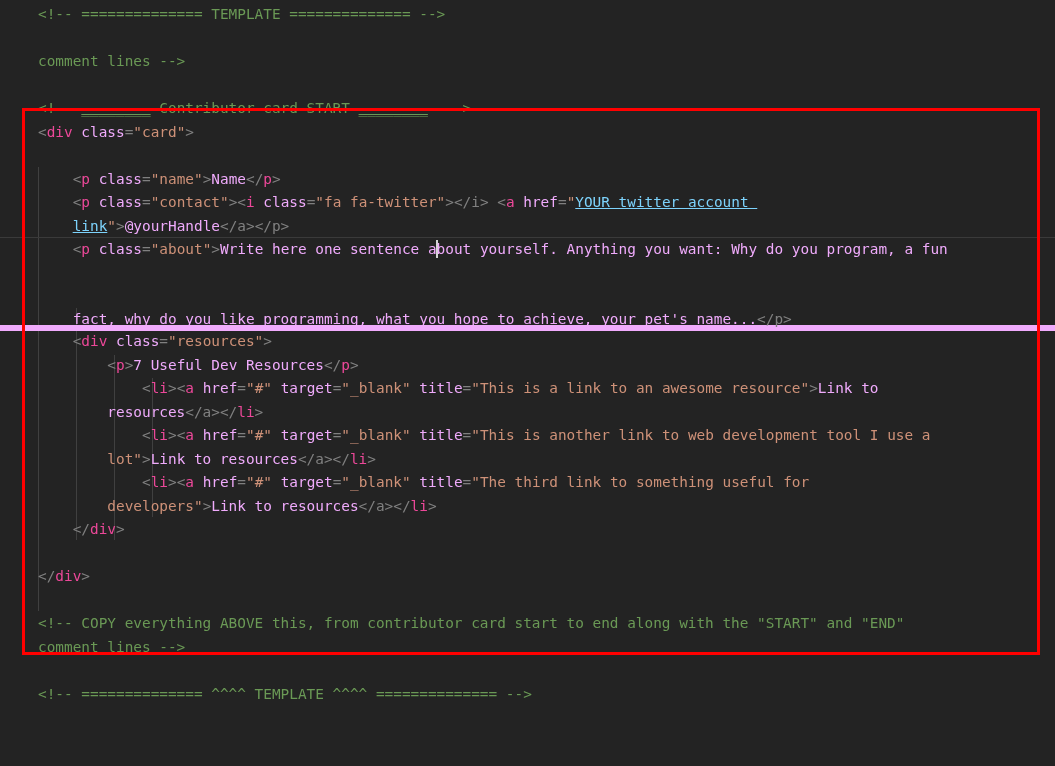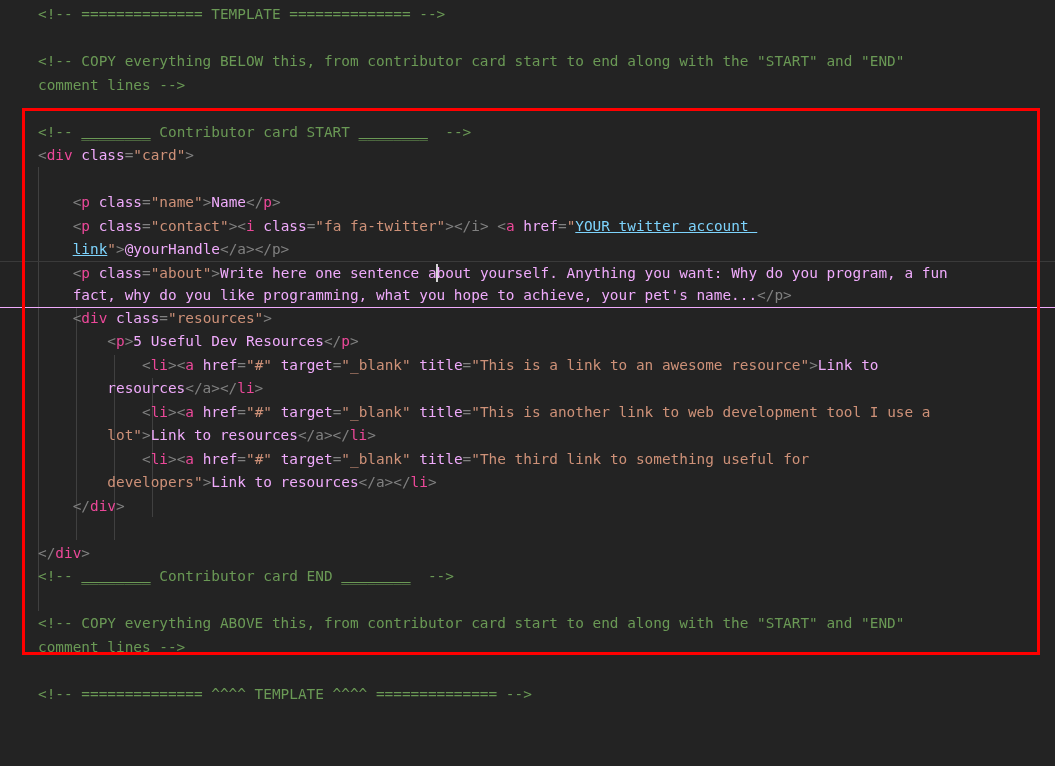--- a/index.html
+++ b/index.html
@@ -39,22 +39,23 @@
     position: relative;
     height: 23.5px;
     line-height: 23.5px;
     white-space: pre;
     padding-left: 38px;
     box-sizing: border-box;
   }
   .line.current-mid {
     border-left: none;
     border-right: none;
-    border-bottom: 1px solid #f0abfc;
+    border-bottom: 6px solid #f0abfc;
     margin-bottom: -1px;
+    margin-top: 47px;
   }
   .line.current-top-only {
     border-top: 1px solid #3a3a3a;
     margin-top: -1px;
   }
 
   
   .cmt   { color: #6a9955; }
   .punc  { color: #808080; }
   .tag   { color: #ec4899; }
@@ -105,61 +106,59 @@
   <div class="guide" style="left:76px; top:308px; height:232px;"></div>
   <div class="guide" style="left:114px; top:355px; height:185px;"></div>
   <div class="guide" style="left:152px; top:378px; height:139px;"></div>
 
   <div class="code-area">
 
     <div class="line"><span class="cmt">&lt;!-- ============== TEMPLATE ============== --&gt;</span></div>
 
     <div class="line"></div>
 
-    <div class="line"><span class="cmt">&lt;!-- COPY everything BELOW this, from contributor card start to end along with the "START" and "END"</span></div>
     <div class="line"><span class="cmt">comment lines --&gt;</span></div>
 
     <div class="line"></div>
 
     <div class="line"><span class="cmt">&lt;!-- </span><span class="cmtlnk">________</span><span class="cmt"> Contributor card START </span><span class="cmtlnk">________</span><span class="cmt">  --&gt;</span></div>
 
     <div class="line"><span class="punc">&lt;</span><span class="tag">div</span><span class="attr"> class</span><span class="punc">=</span><span class="str">"card"</span><span class="punc">&gt;</span></div>
 
     <div class="line"></div>
 
     <div class="line"><span>    </span><span class="punc">&lt;</span><span class="tag">p</span><span class="attr"> class</span><span class="punc">=</span><span class="str">"name"</span><span class="punc">&gt;</span><span class="txt">Name</span><span class="punc">&lt;/</span><span class="tag">p</span><span class="punc">&gt;</span></div>
 
     <div class="line"><span>    </span><span class="punc">&lt;</span><span class="tag">p</span><span class="attr"> class</span><span class="punc">=</span><span class="str">"contact"</span><span class="punc">&gt;</span><span class="punc">&lt;</span><span class="tag">i</span><span class="attr"> class</span><span class="punc">=</span><span class="str">"fa fa-twitter"</span><span class="punc">&gt;</span><span class="punc">&lt;/i&gt;</span><span class="txt"> </span><span class="punc">&lt;</span><span class="tag">a</span><span class="attr"> href</span><span class="punc">=</span><span class="str">"</span><span class="lnk">YOUR twitter account </span></div>
     <div class="line"><span>    </span><span class="lnk">link</span><span class="str">"</span><span class="punc">&gt;</span><span class="txt">@yourHandle</span><span class="punc">&lt;/a&gt;</span><span class="punc">&lt;/p&gt;</span></div>
 
     <div class="line current-top-only"><span>    </span><span class="punc">&lt;</span><span class="tag">p</span><span class="attr"> class</span><span class="punc">=</span><span class="str">"about"</span><span class="punc">&gt;</span><span class="txt">Write here one sentence a</span><span class="caret"></span><span class="txt">bout yourself. Anything you want: Why do you program, a fun</span></div>
     <div class="line current-mid"><span>    </span><span class="txt">fact, why do you like programming, what you hope to achieve, your pet's name...</span><span class="punc">&lt;/p&gt;</span></div>
 
     <div class="line"><span>    </span><span class="punc">&lt;</span><span class="tag">div</span><span class="attr"> class</span><span class="punc">=</span><span class="str">"resources"</span><span class="punc">&gt;</span></div>
 
-    <div class="line"><span>        </span><span class="punc">&lt;</span><span class="tag">p</span><span class="punc">&gt;</span><span class="txt">5 Useful Dev Resources</span><span class="punc">&lt;/</span><span class="tag">p</span><span class="punc">&gt;</span></div>
+    <div class="line"><span>        </span><span class="punc">&lt;</span><span class="tag">p</span><span class="punc">&gt;</span><span class="txt">7 Useful Dev Resources</span><span class="punc">&lt;/</span><span class="tag">p</span><span class="punc">&gt;</span></div>
 
 
     <div class="line"><span>            </span><span class="punc">&lt;</span><span class="tag">li</span><span class="punc">&gt;</span><span class="punc">&lt;</span><span class="tag">a</span><span class="attr"> href</span><span class="punc">=</span><span class="str">"#"</span><span class="attr"> target</span><span class="punc">=</span><span class="str">"_blank"</span><span class="attr"> title</span><span class="punc">=</span><span class="str">"This is a link to an awesome resource"</span><span class="punc">&gt;</span><span class="txt">Link to</span></div>
     <div class="line"><span>        </span><span class="txt">resources</span><span class="punc">&lt;/a&gt;</span><span class="punc">&lt;/</span><span class="tag">li</span><span class="punc">&gt;</span></div>
 
     <div class="line"><span>            </span><span class="punc">&lt;</span><span class="tag">li</span><span class="punc">&gt;</span><span class="punc">&lt;</span><span class="tag">a</span><span class="attr"> href</span><span class="punc">=</span><span class="str">"#"</span><span class="attr"> target</span><span class="punc">=</span><span class="str">"_blank"</span><span class="attr"> title</span><span class="punc">=</span><span class="str">"This is another link to web development tool I use a</span></div>
     <div class="line"><span>        </span><span class="str">lot"</span><span class="punc">&gt;</span><span class="txt">Link to resources</span><span class="punc">&lt;/a&gt;</span><span class="punc">&lt;/</span><span class="tag">li</span><span class="punc">&gt;</span></div>
 
     <div class="line"><span>            </span><span class="punc">&lt;</span><span class="tag">li</span><span class="punc">&gt;</span><span class="punc">&lt;</span><span class="tag">a</span><span class="attr"> href</span><span class="punc">=</span><span class="str">"#"</span><span class="attr"> target</span><span class="punc">=</span><span class="str">"_blank"</span><span class="attr"> title</span><span class="punc">=</span><span class="str">"The third link to something useful for</span></div>
     <div class="line"><span>        </span><span class="str">developers"</span><span class="punc">&gt;</span><span class="txt">Link to resources</span><span class="punc">&lt;/a&gt;</span><span class="punc">&lt;/</span><span class="tag">li</span><span class="punc">&gt;</span></div>
 
 
     <div class="line"><span>    </span><span class="punc">&lt;/</span><span class="tag">div</span><span class="punc">&gt;</span></div>
 
     <div class="line"></div>
 
     <div class="line"><span class="punc">&lt;/</span><span class="tag">div</span><span class="punc">&gt;</span></div>
 
-    <div class="line"><span class="cmt">&lt;!-- </span><span class="cmtlnk">________</span><span class="cmt"> Contributor card END </span><span class="cmtlnk">________</span><span class="cmt">  --&gt;</span></div>
 
     <div class="line"></div>
 
     <div class="line"><span class="cmt">&lt;!-- COPY everything ABOVE this, from contributor card start to end along with the "START" and "END"</span></div>
     <div class="line"><span class="cmt">comment lines --&gt;</span></div>
 
     <div class="line"></div>
 
     <div class="line"><span class="cmt">&lt;!-- ============== ^^^^ TEMPLATE ^^^^ ============== --&gt;</span></div>
 

